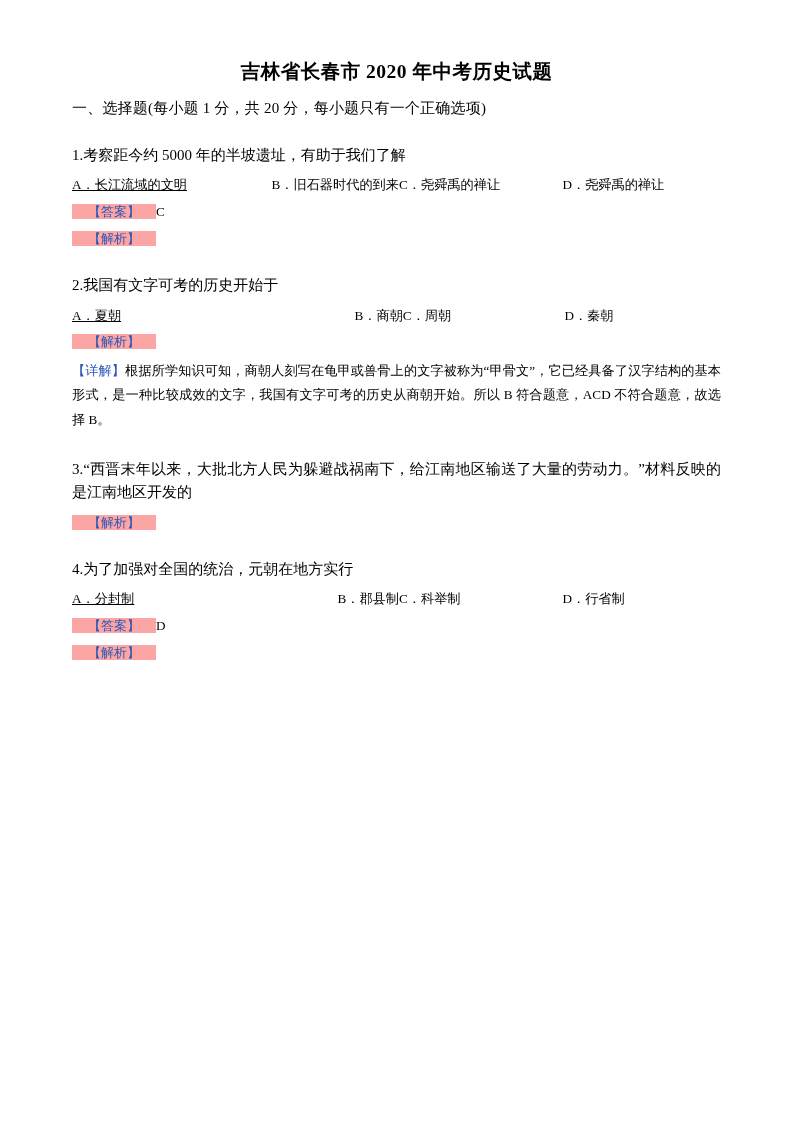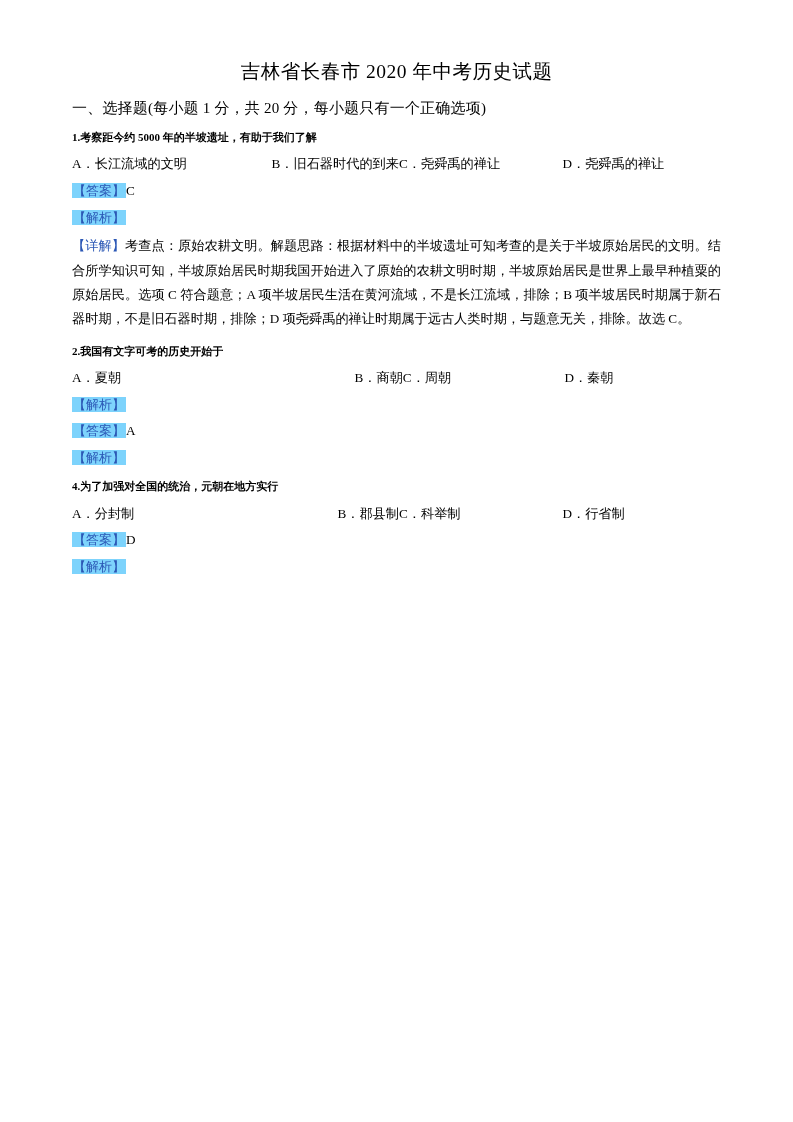--- a/index.html
+++ b/index.html
@@ -17,64 +17,63 @@
   }
   .page {
     box-sizing: border-box;
     padding: 52px 72px 40px 72px;
     width: 793px;
     height: 1122px;
   }
   .doc-title {
     text-align: center;
     font-size: 19.5px;
-    font-weight: normal;
+    font-weight: bold;
     letter-spacing: 0.5px;
     margin: 6px 0 14px 0;
     font-family: "Liberation Serif", "DejaVu Serif", serif;
   }
   .section-head {
     font-size: 15px;
     font-weight: normal;
     margin: 10px 0 9px 0;
     letter-spacing: 0.2px;
   }
   .q-stem {
-    font-size: 11px;
+    font-size: 15px;
     line-height: 1.55;
-    margin: 11px 0 8px 0;
+    margin: 26px 0 8px 0;
     text-align: justify;
-    font-weight: bold;
   }
   .options {
     display: flex;
     font-size: 13.2px;
     margin: 4px 0 7px 0;
     line-height: 1.5;
   }
   .options .opt {
     white-space: nowrap;
   }
-  .opt-a { width: 160px; }
+  .opt-a { width: 160px; text-decoration: underline; }
   .opt-b { width: 170px; text-align: right; }
   .opt-c { width: 165px; }
   .opt-d { width: 160px; }
   
   .options.wide .opt-a { width: 165px; }
   .options.wide .opt-b { width: 173px; }
   .options.wide .opt-c { width: 165px; }
   .tagline {
     font-size: 13px;
     margin: 7px 0 7px 0;
     line-height: 1.5;
   }
   .tag {
     color: #2b57b5;
-    background: #7dd3fc;
-    padding: 0 1px;
+    background: #fca5a5;
+    padding: 0 16px;
   }
   .tag-plain {
     color: #2b57b5;
   }
   .ans-letter {
     color: #000000;
     font-size: 13.2px;
   }
   .explain {
     font-size: 13.2px;
@@ -103,42 +102,40 @@
       <span class="opt opt-b">B．旧石器时代的到来</span>
       <span class="opt opt-c">C．尧舜禹的禅让</span>
       <span class="opt opt-d">D．尧舜禹的禅让</span>
     </div>
     <div class="tagline">
       <span class="tag">【答案】</span><span class="ans-letter">C</span>
     </div>
     <div class="tagline">
       <span class="tag">【解析】</span>
     </div>
-    <div class="explain">
-      <span class="tag-plain lead">【详解】</span><span>考查点：原始农耕文明。解题思路：根据材料中的半坡遗址可知考查的是关于半坡原始居民的文明。结合所学知识可知，半坡原始居民时期我国开始进入了原始的农耕文明时期，半坡原始居民是世界上最早种植粟的原始居民。选项 C 符合题意；A 项半坡居民生活在黄河流域，不是长江流域，排除；B 项半坡居民时期属于新石器时期，不是旧石器时期，排除；D 项尧舜禹的禅让时期属于远古人类时期，与题意无关，排除。故选 C。</span>
-    </div>
   </div>
 
   <div class="block">
     <div class="q-stem">2.我国有文字可考的历史开始于</div>
     <div class="options wide">
       <span class="opt opt-a">A．夏朝</span>
       <span class="opt opt-b">B．商朝</span>
       <span class="opt opt-c">C．周朝</span>
       <span class="opt opt-d">D．秦朝</span>
     </div>
     <div class="tagline">
       <span class="tag">【解析】</span>
     </div>
+    <div class="explain">
+      <span class="tag-plain lead">【详解】</span><span>根据所学知识可知，商朝人刻写在龟甲或兽骨上的文字被称为“甲骨文”，它已经具备了汉字结构的基本形式，是一种比较成效的文字，我国有文字可考的历史从商朝开始。所以 B 符合题意，ACD 不符合题意，故选择 B。</span>
+    </div>
   </div>
 
   <div class="block">
-    <div class="tagline">
-      <span class="tag">【答案】</span><span class="ans-letter">A</span>
-    </div>
+    <div class="q-stem">3.“西晋末年以来，大批北方人民为躲避战祸南下，给江南地区输送了大量的劳动力。”材料反映的是江南地区开发的</div>
     <div class="tagline">
       <span class="tag">【解析】</span>
     </div>
   </div>
 
   <div class="block">
     <div class="q-stem">4.为了加强对全国的统治，元朝在地方实行</div>
     <div class="options">
       <span class="opt opt-a">A．分封制</span>
       <span class="opt opt-b">B．郡县制</span>

